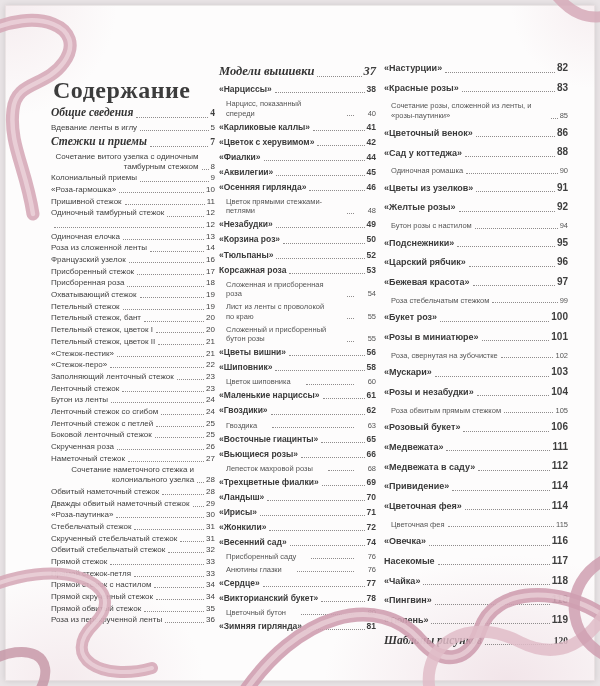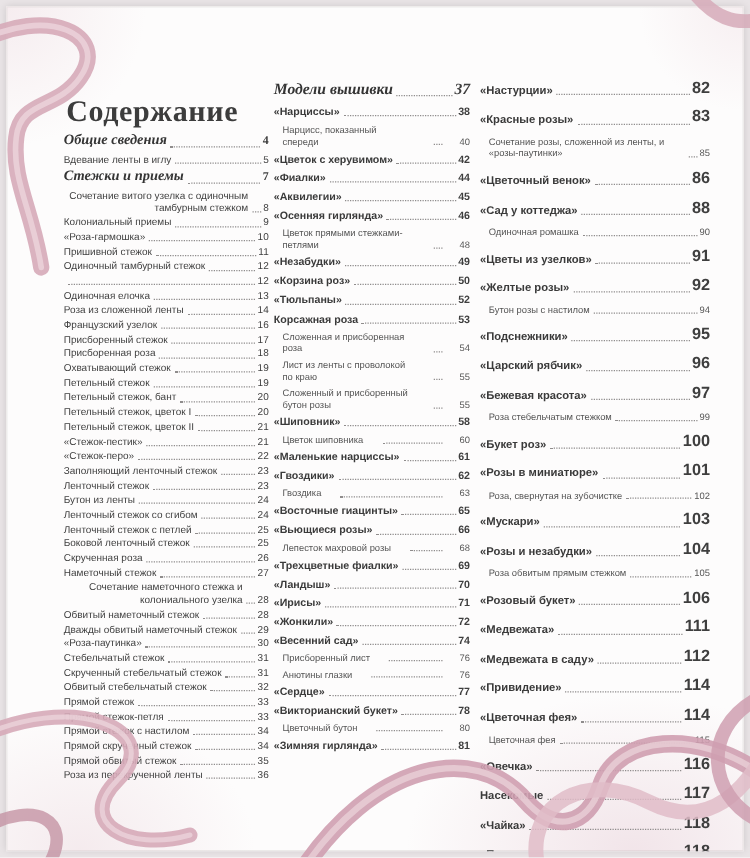--- a/index.html
+++ b/index.html
@@ -49,21 +49,21 @@
 
   
   .col-mid .section{font-size:12.5px;margin-bottom:5px;}
   .col-mid .entry{font-size:8.5px;font-weight:bold;line-height:1.3;color:#3a3a3a;margin-bottom:4px;}
   .col-mid .sub{font-size:7.5px;line-height:1.28;color:#555;margin-bottom:3.4px;padding-left:7px;gap:12px;}
   .col-mid .sub .pg{font-size:7.5px;color:#555;text-align:right;}
   .col-mid .entry .pg{font-weight:bold;font-size:8.5px;}
 
   
   .col-right .entry{font-size:9px;font-weight:bold;line-height:1.25;color:#3a3a3a;margin-bottom:7.2px;}
-  .col-right .entry .pg{font-weight:bold;font-size:13px;}
+  .col-right .entry .pg{font-weight:bold;font-size:10px;}
   .col-right .sub{font-size:7.5px;line-height:1.28;color:#555;margin-bottom:6px;padding-left:7px;}
   .col-right .sub .pg{font-size:7.5px;color:#555;}
   .col-right .section{font-size:11.5px;margin-top:3px;}
   .col-right .section .pg{font-size:9.5px;font-style:normal;}
 
   .ribbons{position:absolute;inset:0;width:600px;height:686px;pointer-events:none;z-index:5;}
 </style>
 </head>
 <body>
 
@@ -291,20 +291,25 @@
         <span class="lbl">«Нарциссы»</span>
         <span class="dots"></span>
         <span class="pg">38</span>
       </div>
       <div class="toc-row sub">
         <span class="lbl">Нарцисс, показанный спереди</span>
         <span class="dots"></span>
         <span class="pg">40</span>
       </div>
       <div class="toc-row entry">
+        <span class="lbl">«Карликовые каллы»</span>
+        <span class="dots"></span>
+        <span class="pg">41</span>
+      </div>
+      <div class="toc-row entry">
         <span class="lbl">«Цветок с херувимом»</span>
         <span class="dots"></span>
         <span class="pg">42</span>
       </div>
       <div class="toc-row entry">
         <span class="lbl">«Фиалки»</span>
         <span class="dots"></span>
         <span class="pg">44</span>
       </div>
       <div class="toc-row entry">
@@ -351,20 +356,25 @@
         <span class="lbl">Лист из ленты с проволокой по краю</span>
         <span class="dots"></span>
         <span class="pg">55</span>
       </div>
       <div class="toc-row sub">
         <span class="lbl">Сложенный и присборенный бутон розы</span>
         <span class="dots"></span>
         <span class="pg">55</span>
       </div>
       <div class="toc-row entry">
+        <span class="lbl">«Цветы вишни»</span>
+        <span class="dots"></span>
+        <span class="pg">56</span>
+      </div>
+      <div class="toc-row entry">
         <span class="lbl">«Шиповник»</span>
         <span class="dots"></span>
         <span class="pg">58</span>
       </div>
       <div class="toc-row sub">
         <span class="lbl">Цветок шиповника</span>
         <span class="dots"></span>
         <span class="pg">60</span>
       </div>
       <div class="toc-row entry">
@@ -416,21 +426,21 @@
         <span class="lbl">«Жонкили»</span>
         <span class="dots"></span>
         <span class="pg">72</span>
       </div>
       <div class="toc-row entry">
         <span class="lbl">«Весенний сад»</span>
         <span class="dots"></span>
         <span class="pg">74</span>
       </div>
       <div class="toc-row sub">
-        <span class="lbl">Присборенный лист</span>
+        <span class="lbl">Присборенный саду</span>
         <span class="dots"></span>
         <span class="pg">76</span>
       </div>
       <div class="toc-row sub">
         <span class="lbl">Анютины глазки</span>
         <span class="dots"></span>
         <span class="pg">76</span>
       </div>
       <div class="toc-row entry">
         <span class="lbl">«Сердце»</span>

